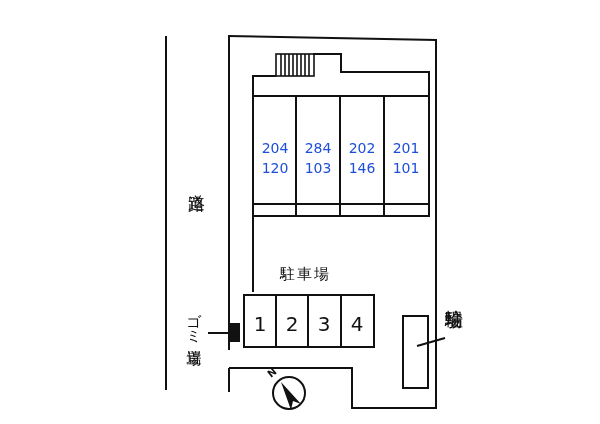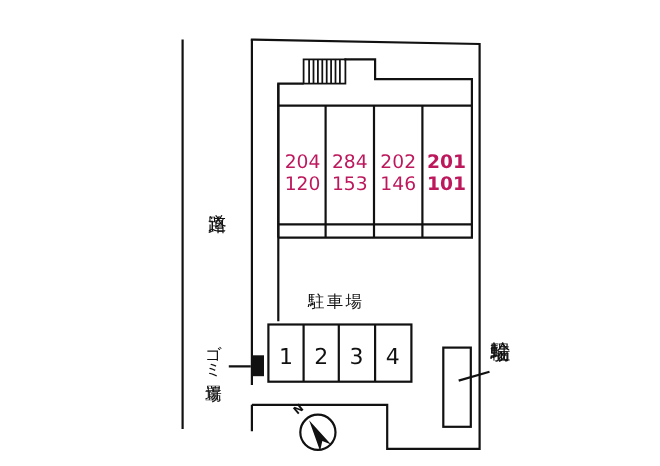--- a/index.html
+++ b/index.html
@@ -1,21 +1,21 @@
 <!DOCTYPE html>
 <html><head>
   <meta charset="utf-8">
   <style>
     html, body { margin: 0; padding: 0; background: #ffffff; }
     body { width: 600px; height: 424px; position: relative; overflow: hidden;
            font-family: "DejaVu Sans", "Liberation Sans", sans-serif; color: #111; }
     svg { position: absolute; left: 0; top: 0; }
     .lbl { position: absolute; font-size: 17px; line-height: 1; color: #111; }
     .vert { writing-mode: vertical-rl; text-orientation: upright; letter-spacing: 1px; }
-    .unit { position: absolute; width: 42px; text-align: center; font-size: 17px; line-height: 20px; color: #be185d; }
+    .unit { position: absolute; width: 42px; text-align: center; font-size: 14px; line-height: 20px; color: #1d4ed8; }
     .slot { position: absolute; width: 30px; text-align: center; font-size: 20px; color: #111; }
   </style>
 </head>
 <body>
 
 <svg width="600" height="424" viewBox="0 0 600 424">
   <g fill="none" stroke="#111" stroke-width="2">
 
     <line x1="166" y1="36" x2="166" y2="390"></line>
 
@@ -69,27 +69,27 @@
 <div class="lbl vert" style="left:186px; top:302px; font-size:15px;">ゴミ置場</div>
 <div class="lbl vert" style="left:445px; top:295px; font-size:18px;">駐輪場</div>
 <div class="lbl" style="left:268px; top:368px; font-size:10px; font-weight:bold; transform:rotate(-40deg);">N</div>
 
 <div class="unit" style="left:254px; top:138px;">
   <div>204</div>
   <div>120</div>
 </div>
 <div class="unit" style="left:297px; top:138px;">
   <div>284</div>
-  <div>153</div>
+  <div>103</div>
 </div>
 <div class="unit" style="left:341px; top:138px;">
   <div>202</div>
   <div>146</div>
 </div>
-<div class="unit" style="left:385px; top:138px;font-weight:bold;">
+<div class="unit" style="left:385px; top:138px;">
   <div>201</div>
   <div>101</div>
 </div>
 
 <div class="slot" style="left:245px; top:312px;">1</div>
 <div class="slot" style="left:277px; top:312px;">2</div>
 <div class="slot" style="left:309px; top:312px;">3</div>
 <div class="slot" style="left:342px; top:312px;">4</div>
 
 </body></html>

